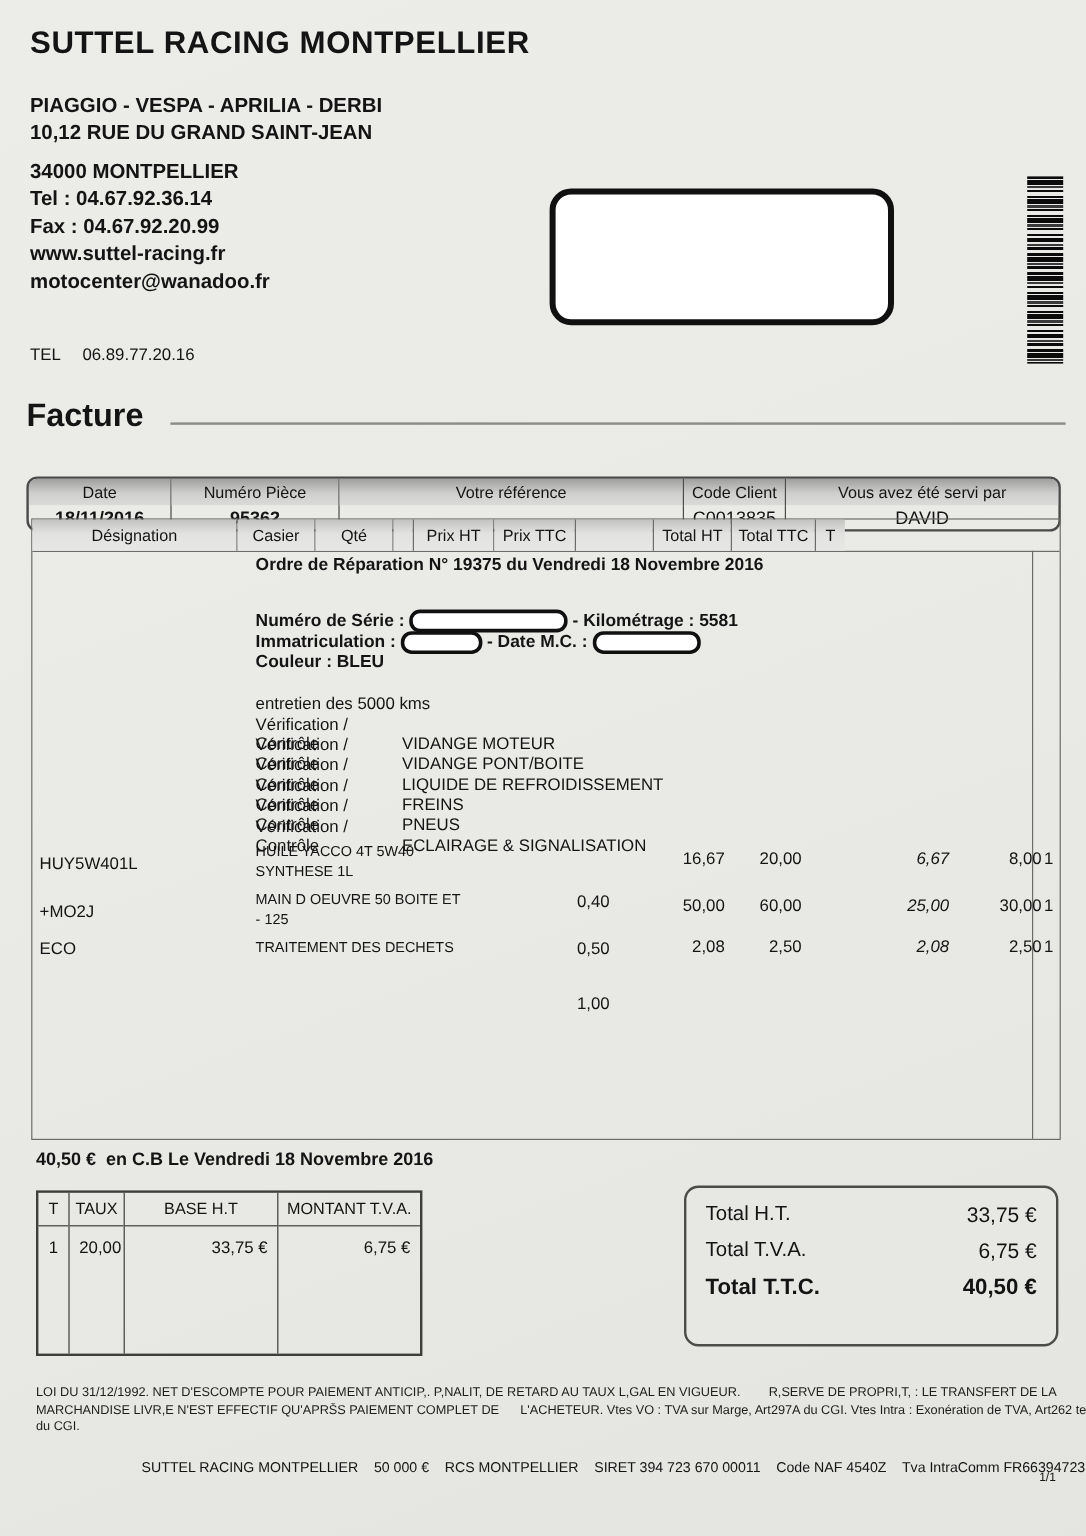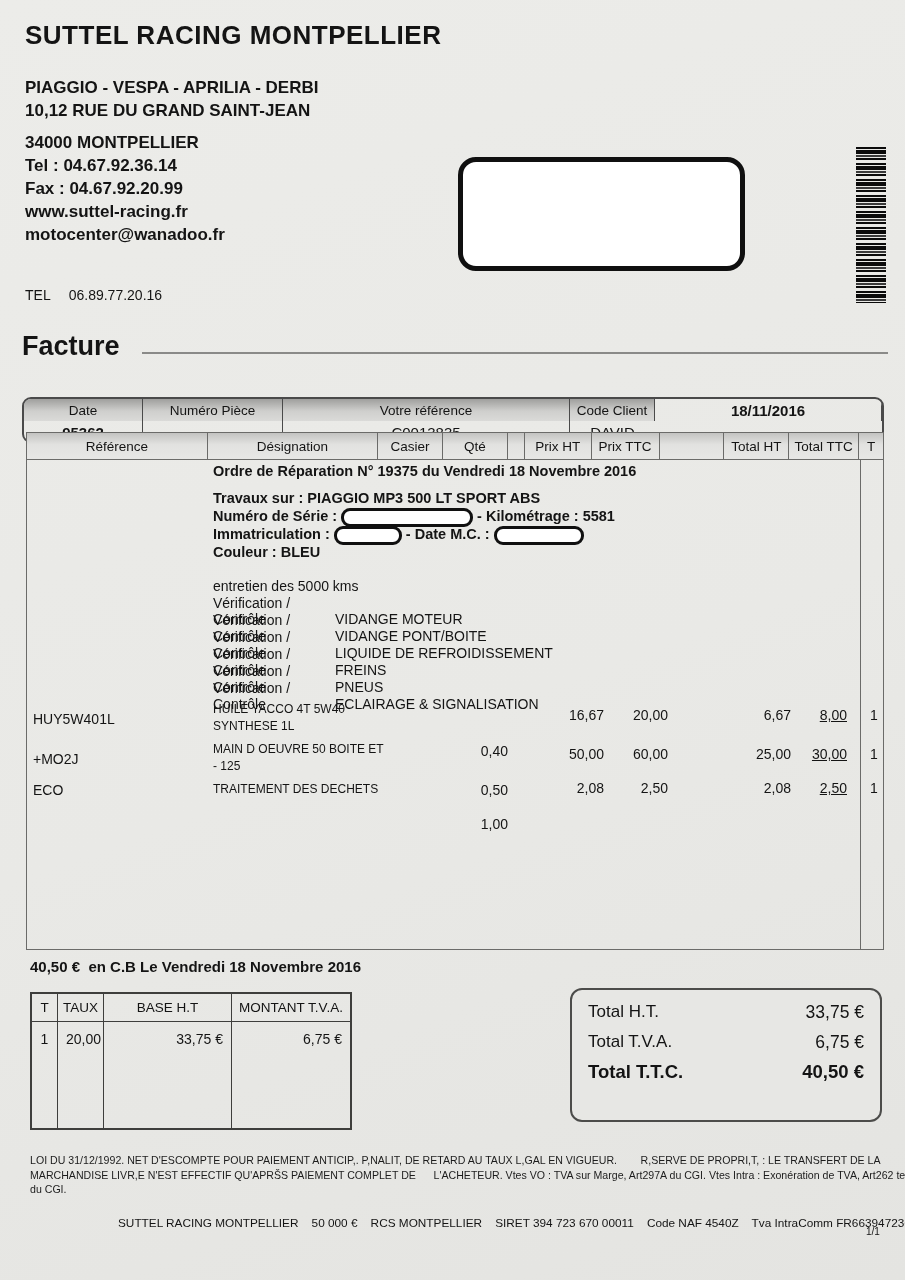--- a/index.html
+++ b/index.html
@@ -87,21 +87,21 @@
 
   .service-title { left:186px; top:145px; font-size:14px; }
   .check-row { left:186px; font-size:14px; }
   .check-row .cl { display:inline-block; width:122px; }
 
   .item-row { position:absolute; left:0; width:858px; }
   .item-ref   { position:absolute; left:6px;  font-size:14px; }
   .item-desig { position:absolute; left:186px; font-size:12px; line-height:17px; }
   .inum { position:absolute; font-size:14px; }
   .n-qty { right:377px;margin-top:36px; } .n-pht { right:281px; } .n-pttc { right:217px; }
-  .n-tht { right:94px; }  .n-tttc { right:38px;text-decoration:underline; } .n-t { left:838px; width:18px; text-align:center; }
+  .n-tht { right:94px;font-style:italic; }  .n-tttc { right:17px; } .n-t { left:838px; width:18px; text-align:center; }
 
   
   .payment-line { left:30px; top:958px; font-size:15px; font-weight:bold; }
 
   
   .vat-table {
     left:30px; top:992px; width:322px; height:138px;
     border:2px solid #3e3e3c; box-sizing:border-box; display:flex;
   }
   .vat-col { border-right:1.5px solid #3e3e3c; display:flex; flex-direction:column; }
@@ -153,45 +153,44 @@
   <div class="abs barcode"></div>
 
   <div class="abs facture-title">Facture</div>
   <div class="abs facture-rule"></div>
 
   <div class="abs info-table">
     <div class="hcell">Date</div>
     <div class="hcell">Numéro Pièce</div>
     <div class="hcell">Votre référence</div>
     <div class="hcell">Code Client</div>
+    <div class="hcell last">Vous avez été servi par</div>
     <div class="vcell b">18/11/2016</div>
     <div class="vcell b">95362</div>
     <div class="vcell"></div>
     <div class="vcell">C0013835</div>
     <div class="vcell last">DAVID</div>
   </div>
 
   <div class="abs items-table">
     <div class="items-head">
-      <div class="hc c0">Référence</div>
       <div class="hc c1">Désignation</div>
       <div class="hc c2">Casier</div>
       <div class="hc c3">Qté</div>
       <div class="hc c4"></div>
       <div class="hc c5">Prix HT</div>
       <div class="hc c6">Prix TTC</div>
       <div class="hc c7"></div>
       <div class="hc c8">Total HT</div>
       <div class="hc c9">Total TTC</div>
       <div class="hc c10">T</div>
     </div>
     <div class="t-col-line"></div>
 
     <div class="abs order-title">Ordre de Réparation N° 19375 du Vendredi 18 Novembre 2016</div>
-    <div class="abs work-on">Travaux sur : PIAGGIO MP3 500 LT SPORT ABS</div>
     <div class="abs serial-line">
       <span>Numéro de Série :</span><span class="redact r-serial"></span><span>- Kilométrage : 5581</span>
     </div>
     <div class="abs immat-line">
       <span>Immatriculation :</span><span class="redact r-immat"></span><span>- Date M.C. :</span><span class="redact r-datemc"></span>
     </div>
     <div class="abs color-line">Couleur : BLEU</div>
 
     <div class="abs service-title">entretien des 5000 kms</div>
 
@@ -230,21 +229,21 @@
       <span class="inum n-qty" style="top:7px">0,50</span>
       <span class="inum n-pht" style="top:7px">50,00</span>
       <span class="inum n-pttc" style="top:7px">60,00</span>
       <span class="inum n-tht" style="top:7px">25,00</span>
       <span class="inum n-tttc" style="top:7px">30,00</span>
       <span class="inum n-t" style="top:7px">1</span>
     </div>
     <div class="item-row" style="top:344px;height:30px">
       <span class="item-ref" style="top:5px">ECO</span>
       <span class="item-desig" style="top:4px"><span>TRAITEMENT DES DECHETS</span></span>
-      <span class="inum n-qty" style="top:3px">1,00</span>
+      <span class="inum n-qty" style="top:15px">1,00</span>
       <span class="inum n-pht" style="top:3px">2,08</span>
       <span class="inum n-pttc" style="top:3px">2,50</span>
       <span class="inum n-tht" style="top:3px">2,08</span>
       <span class="inum n-tttc" style="top:3px">2,50</span>
       <span class="inum n-t" style="top:3px">1</span>
     </div>
   </div>
 
   <div class="abs payment-line pre">40,50 €  en C.B Le Vendredi 18 Novembre 2016</div>
 

